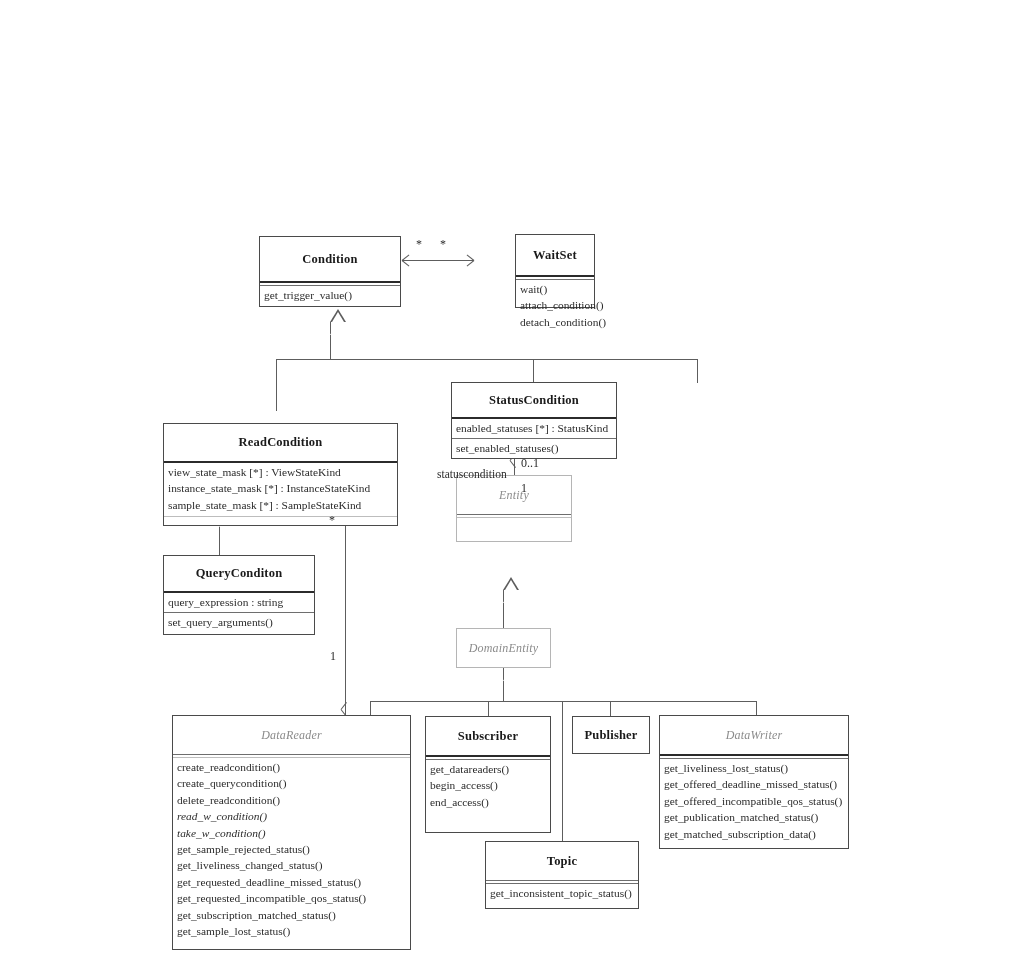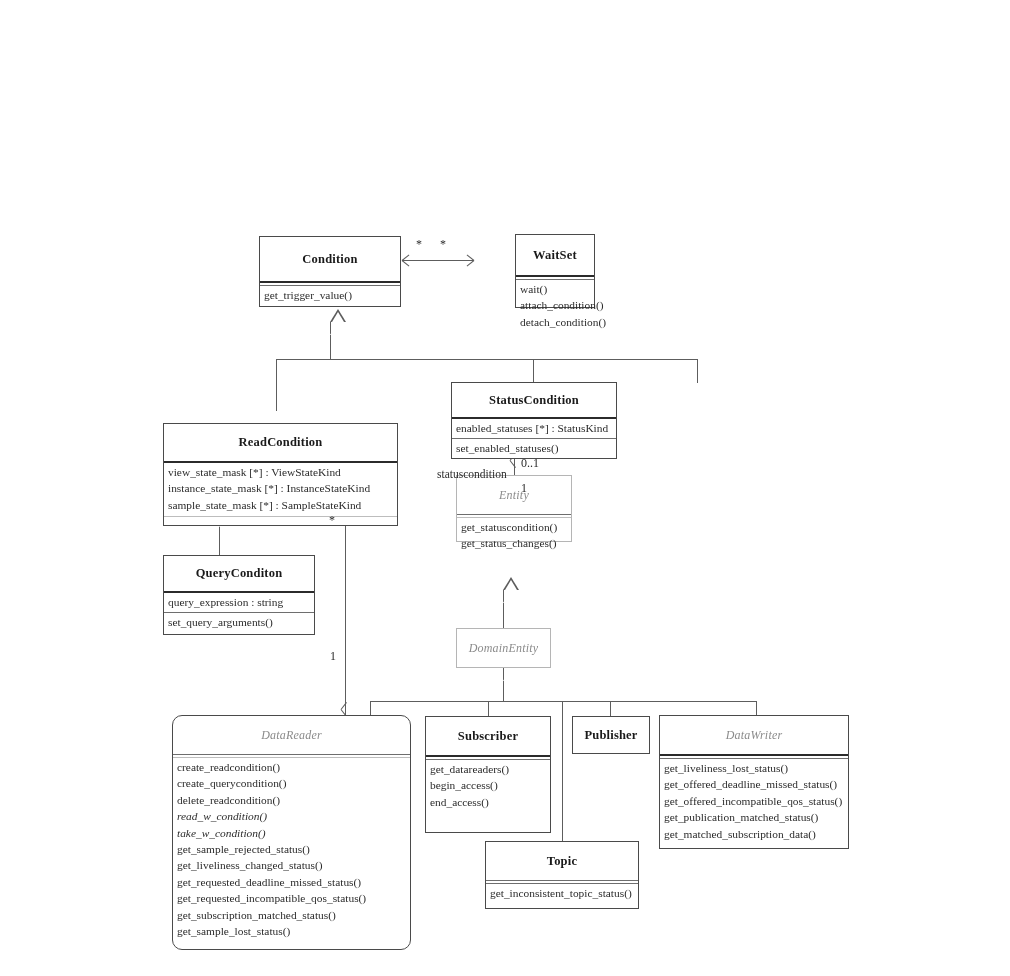--- a/index.html
+++ b/index.html
@@ -264,31 +264,27 @@
     <div class="cls-sep-thin"></div>
     <div class="cls-compartment">
       <div class="cls-row">set_query_arguments()</div>
     </div>
   </div>
 
   <div class="uml-class abstract-box" style="left:456px; top:475px; width:116px; height:67px;">
     <div class="cls-name-cell abstract-name" style="height:38px;">Entity</div>
     <div class="cls-sep-thin"></div>
     <div class="cls-sep-light" style="margin-top:2px;"></div>
-    <div class="cls-compartment">
-      <div class="cls-row">get_statuscondition()</div>
-      <div class="cls-row">get_status_changes()</div>
-    </div>
   </div>
 
   <div class="uml-class abstract-box" style="left:456px; top:628px; width:95px; height:40px;">
     <div class="cls-name-cell abstract-name" style="height:38px;">DomainEntity</div>
   </div>
 
-  <div class="uml-class" style="left:172px; top:715px; width:239px; height:235px;border-radius:10px;">
+  <div class="uml-class" style="left:172px; top:715px; width:239px; height:235px;">
     <div class="cls-name-cell abstract-name" style="height:38px;">DataReader</div>
     <div class="cls-sep-thin"></div>
     <div class="cls-sep-light" style="margin-top:2px;"></div>
     <div class="cls-compartment">
       <div class="cls-row">create_readcondition()</div>
       <div class="cls-row">create_querycondition()</div>
       <div class="cls-row">delete_readcondition()</div>
       <div class="cls-row abstract-op">read_w_condition()</div>
       <div class="cls-row abstract-op">take_w_condition()</div>
       <div class="cls-row">get_sample_rejected_status()</div>

